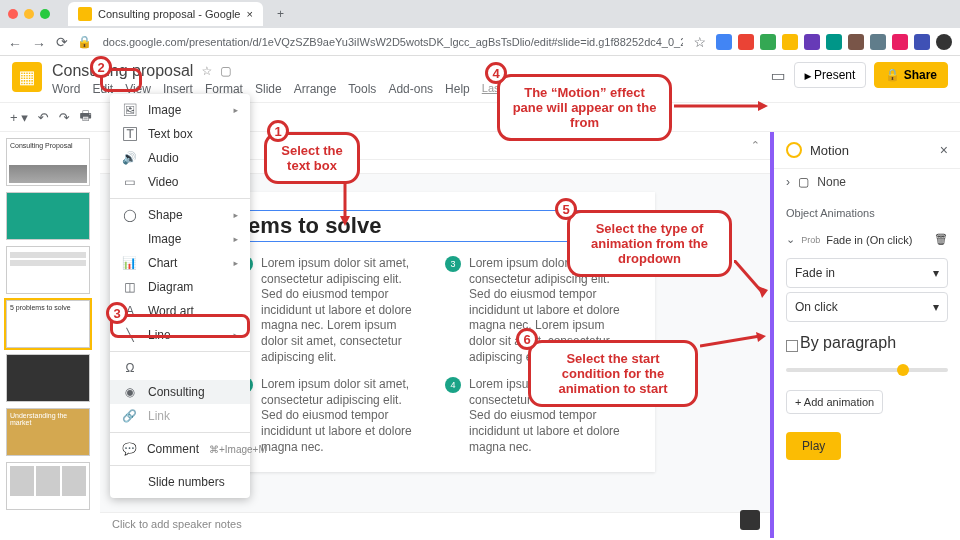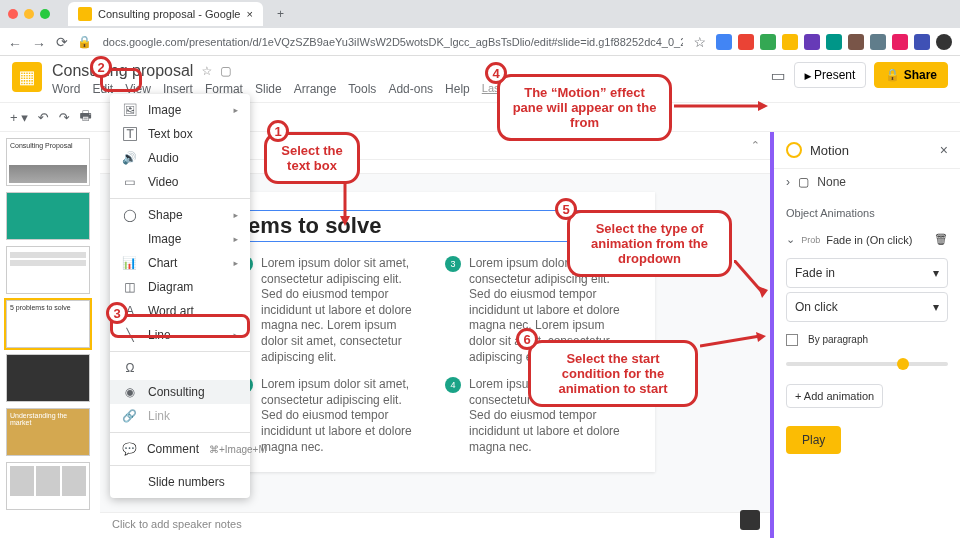--- a/index.html
+++ b/index.html
@@ -46,21 +46,21 @@
 .motion-pane { width: 190px; border-left: 4px solid #8b5cf6; background: #fff; padding: 0; }
 .motion-header { display: flex; align-items: center; padding: 10px 12px; border-bottom: 1px solid #eee; gap: 8px; }
 .motion-icon { width: 16px; height: 16px; border: 2px solid #fbbc04; border-radius: 50%; }
 .motion-title { flex: 1; font-weight: 500; font-size: 13px; }
 .motion-close { color: #5f6368; font-size: 14px; }
 .section-label { font-size: 11px; color: #5f6368; padding: 12px 12px 6px; }
 .trans-row { display: flex; align-items: center; padding: 6px 12px; gap: 8px; color: #444; font-size: 12px; }
 .chev { color: #5f6368; }
 .anim-row { display: flex; align-items: center; padding: 8px 12px; gap: 6px; font-size: 11px; }
 .dropdown { margin: 4px 12px; padding: 7px 8px; border: 1px solid #dadce0; border-radius: 4px; font-size: 12px; display: flex; justify-content: space-between; background: #fff; }
-.checkbox-row { display: flex; align-items: flex-start; padding: 8px 12px; gap: 10px; font-size: 10px; }
+.checkbox-row { display: flex; align-items: flex-end; padding: 8px 12px; gap: 2px; font-size: 16px; }
 .slider { margin: 8px 12px; position: relative; height: 4px; background: #e0e0e0; border-radius: 2px; }
 .slider-handle { position: absolute; right: 24%; top: -4px; width: 12px; height: 12px; background: #fbbc04; border-radius: 50%; }
 .slider-labels { display: flex; justify-content: space-between; padding: 2px 12px; font-size: 9px; color: #888; }
 .add-anim { margin: 10px 12px; padding: 5px 8px; border: 1px solid #dadce0; border-radius: 4px; font-size: 11px; display: inline-block; }
 .play-btn { margin: 8px 12px; padding: 7px 16px; background: #fbbc04; border-radius: 4px; font-size: 12px; display: inline-block; }
 
 .insert-menu { position: absolute; left: 110px; top: 94px; width: 140px; background: #fff; box-shadow: 0 2px 10px rgba(0,0,0,0.25); border-radius: 4px; padding: 4px 0; z-index: 50; }
 .menu-row { display: flex; align-items: center; padding: 5px 12px; gap: 10px; font-size: 12px; color: #333; }
 .menu-row.disabled { color: #aaa; }
 .menu-sep { height: 1px; background: #e0e0e0; margin: 4px 0; }

